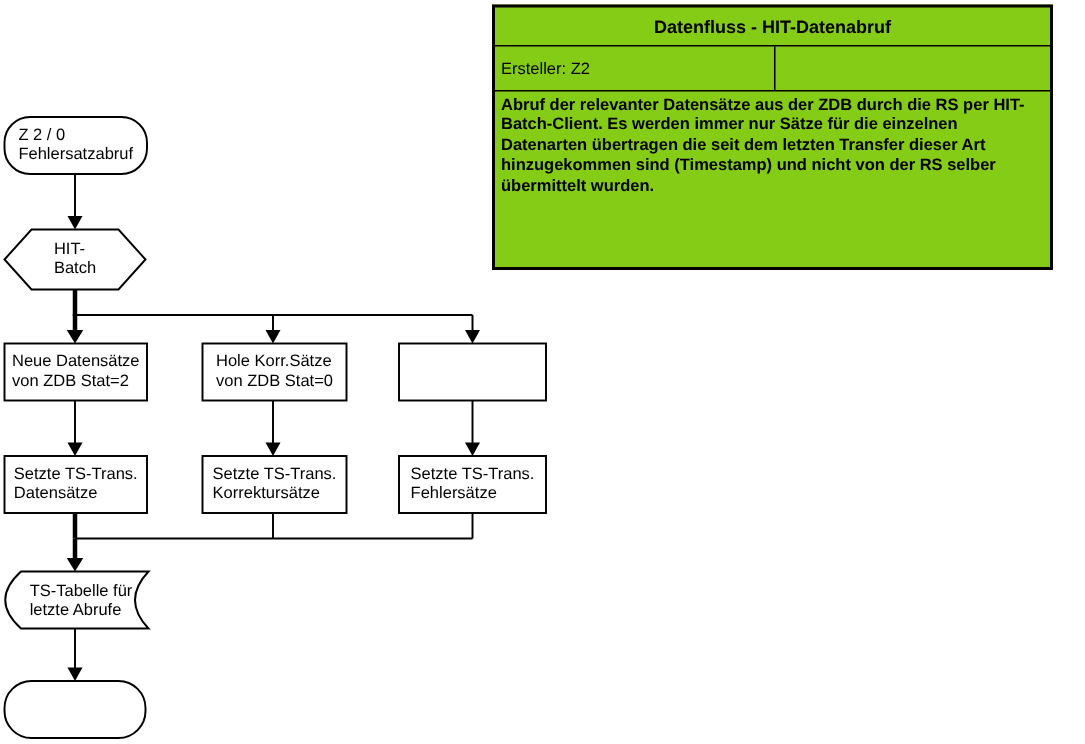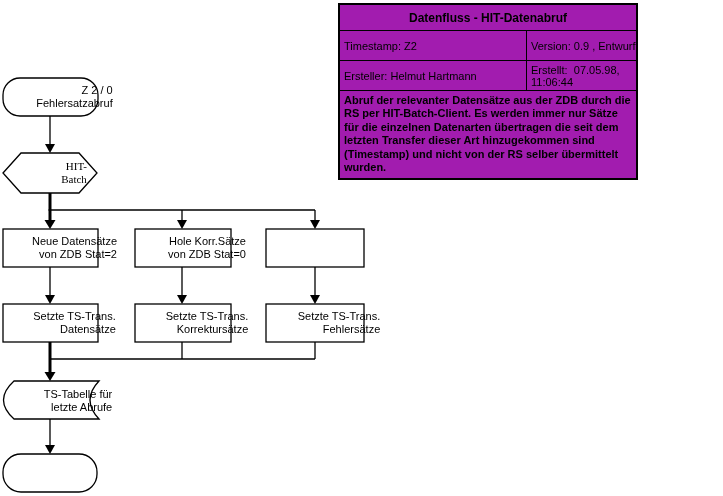--- a/index.html
+++ b/index.html
@@ -3,39 +3,39 @@
 <meta charset="utf-8">
 <style>
   html,body{margin:0;padding:0;background:#fff;}
   .stage{
     position:relative;width:723px;height:496px;background:#ffffff;
     font-family:"Liberation Sans",sans-serif;color:#000;overflow:hidden;
   }
   .flow-svg{position:absolute;left:0;top:0;width:723px;height:496px;}
   .node-label{
     position:absolute;display:flex;align-items:center;justify-content:center;
-    text-align:right;font-size:11px;line-height:13px;white-space:pre-line;padding-left:24px;
+    text-align:left;font-size:11px;line-height:13px;white-space:pre-line;
   }
   
   .lb-start  {left:3px;  top:78px;  width:95px; height:38px;}
-  .lb-hex    {left:3px;  top:153px; width:94px; height:40px;font-family:Liberation Serif, serif;}
+  .lb-hex    {left:3px;  top:153px; width:94px; height:40px;}
   .lb-r1a    {left:3px;  top:229px; width:95px; height:38px;}
   .lb-r2a    {left:135px;top:229px; width:96px; height:38px;border-radius:12px;}
   .lb-r3a    {left:266px;top:229px; width:98px; height:38px;}
   .lb-r1b    {left:3px;  top:304px; width:95px; height:38px;}
   .lb-r2b    {left:135px;top:304px; width:96px; height:38px;}
   .lb-r3b    {left:266px;top:304px; width:98px; height:38px;}
   .lb-stored {left:8px;  top:381px; width:92px; height:40px;}
   .lb-fertig {left:2px;  top:454px; width:94px; height:38px;margin-top:28px;}
 
   
   .tb{
-    position:absolute;left:338px;top:3px;width:300px;height:177px;
+    position:absolute;left:328px;top:3px;width:374px;height:177px;
     border:2px solid #000;box-sizing:border-box;display:flex;flex-direction:column;
-    font-size:11px;background:#a21caf;
+    font-size:11px;background:#84cc16;
   }
   .tb-title{
     height:25px;flex:0 0 25px;border-bottom:1px solid #000;
     display:flex;align-items:center;justify-content:center;
     font-weight:bold;font-size:12px;
   }
   .tb-row{display:flex;flex:0 0 29px;height:29px;border-bottom:1px solid #000;}
   .tb-cell{display:flex;align-items:center;padding-left:4px;white-space:pre-wrap;flex:1;box-sizing:border-box;}
   .tb-cell-left{flex:0 0 187px;width:187px;border-right:1px solid #000;}
   .tb-desc{flex:1;padding:3px 4px;line-height:13.4px;white-space:pre-wrap;font-weight:bold;}
@@ -104,23 +104,18 @@
 Korrektursätze</div>
   <div class="node-label lb-r3b">Setzte TS-Trans.
 Fehlersätze</div>
   <div class="node-label lb-stored">TS-Tabelle für
 letzte Abrufe</div>
   <div class="node-label lb-fertig">Fertig</div>
 
   <div class="tb">
     <div class="tb-title">Datenfluss - HIT-Datenabruf</div>
     <div class="tb-row">
-      <div class="tb-cell tb-cell-left">Timestamp: Z2</div>
-      <div class="tb-cell">Version: 0.9 , Entwurf</div>
-    </div>
-    <div class="tb-row">
-      <div class="tb-cell tb-cell-left">Ersteller: Helmut Hartmann</div>
-      <div class="tb-cell">Erstellt:  07.05.98, 11:06:44</div>
+      <div class="tb-cell tb-cell-left">Ersteller: Z2</div>
     </div>
     <div class="tb-desc">Abruf der relevanter Datensätze aus der ZDB durch die RS per HIT-Batch-Client. Es werden immer nur Sätze für die einzelnen Datenarten übertragen die seit dem letzten Transfer dieser Art hinzugekommen sind (Timestamp) und nicht von der RS selber übermittelt wurden.</div>
   </div>
 
 </div>
 
 </body></html>

